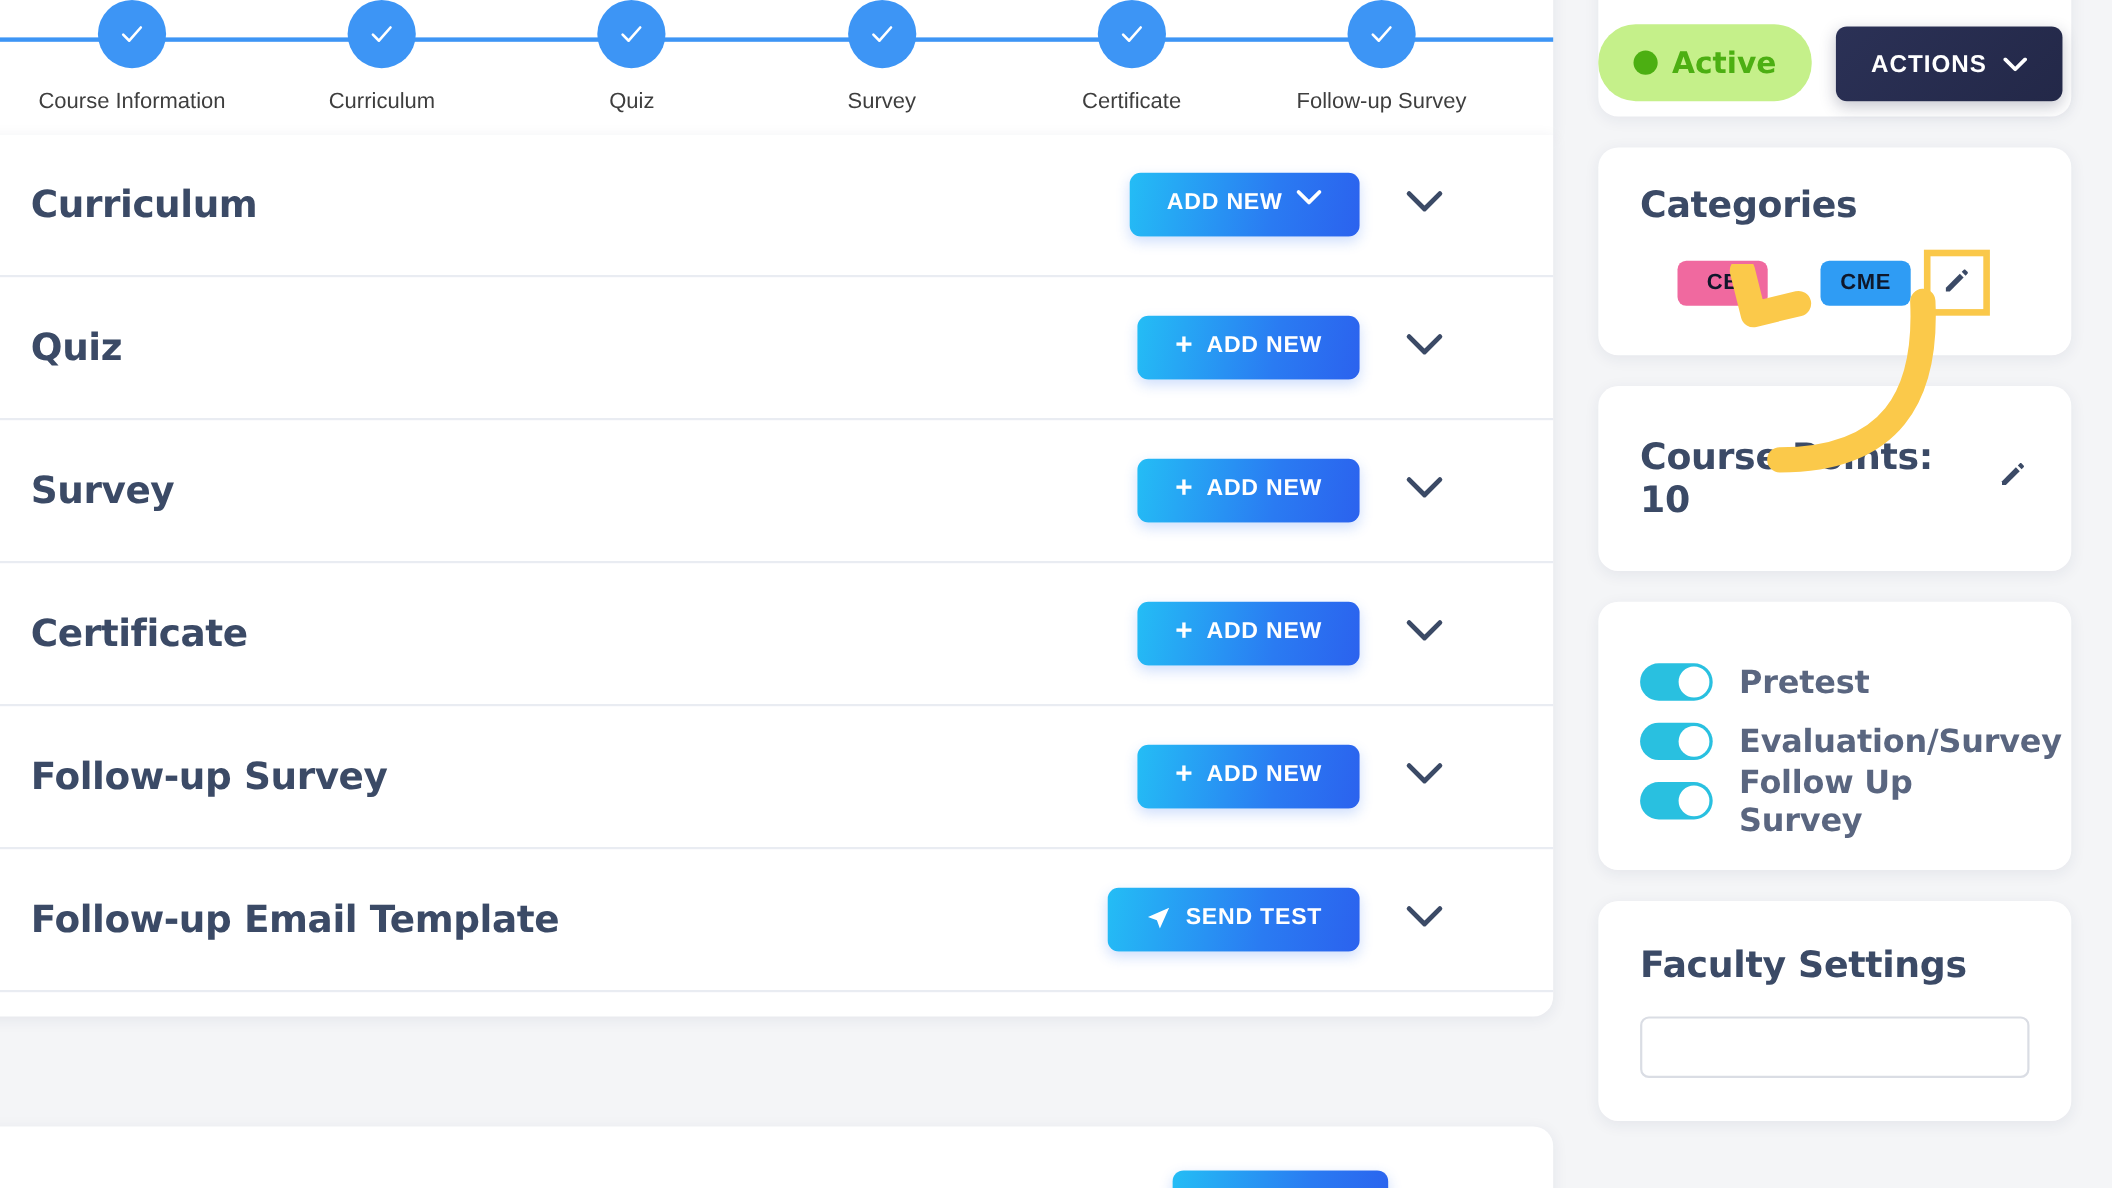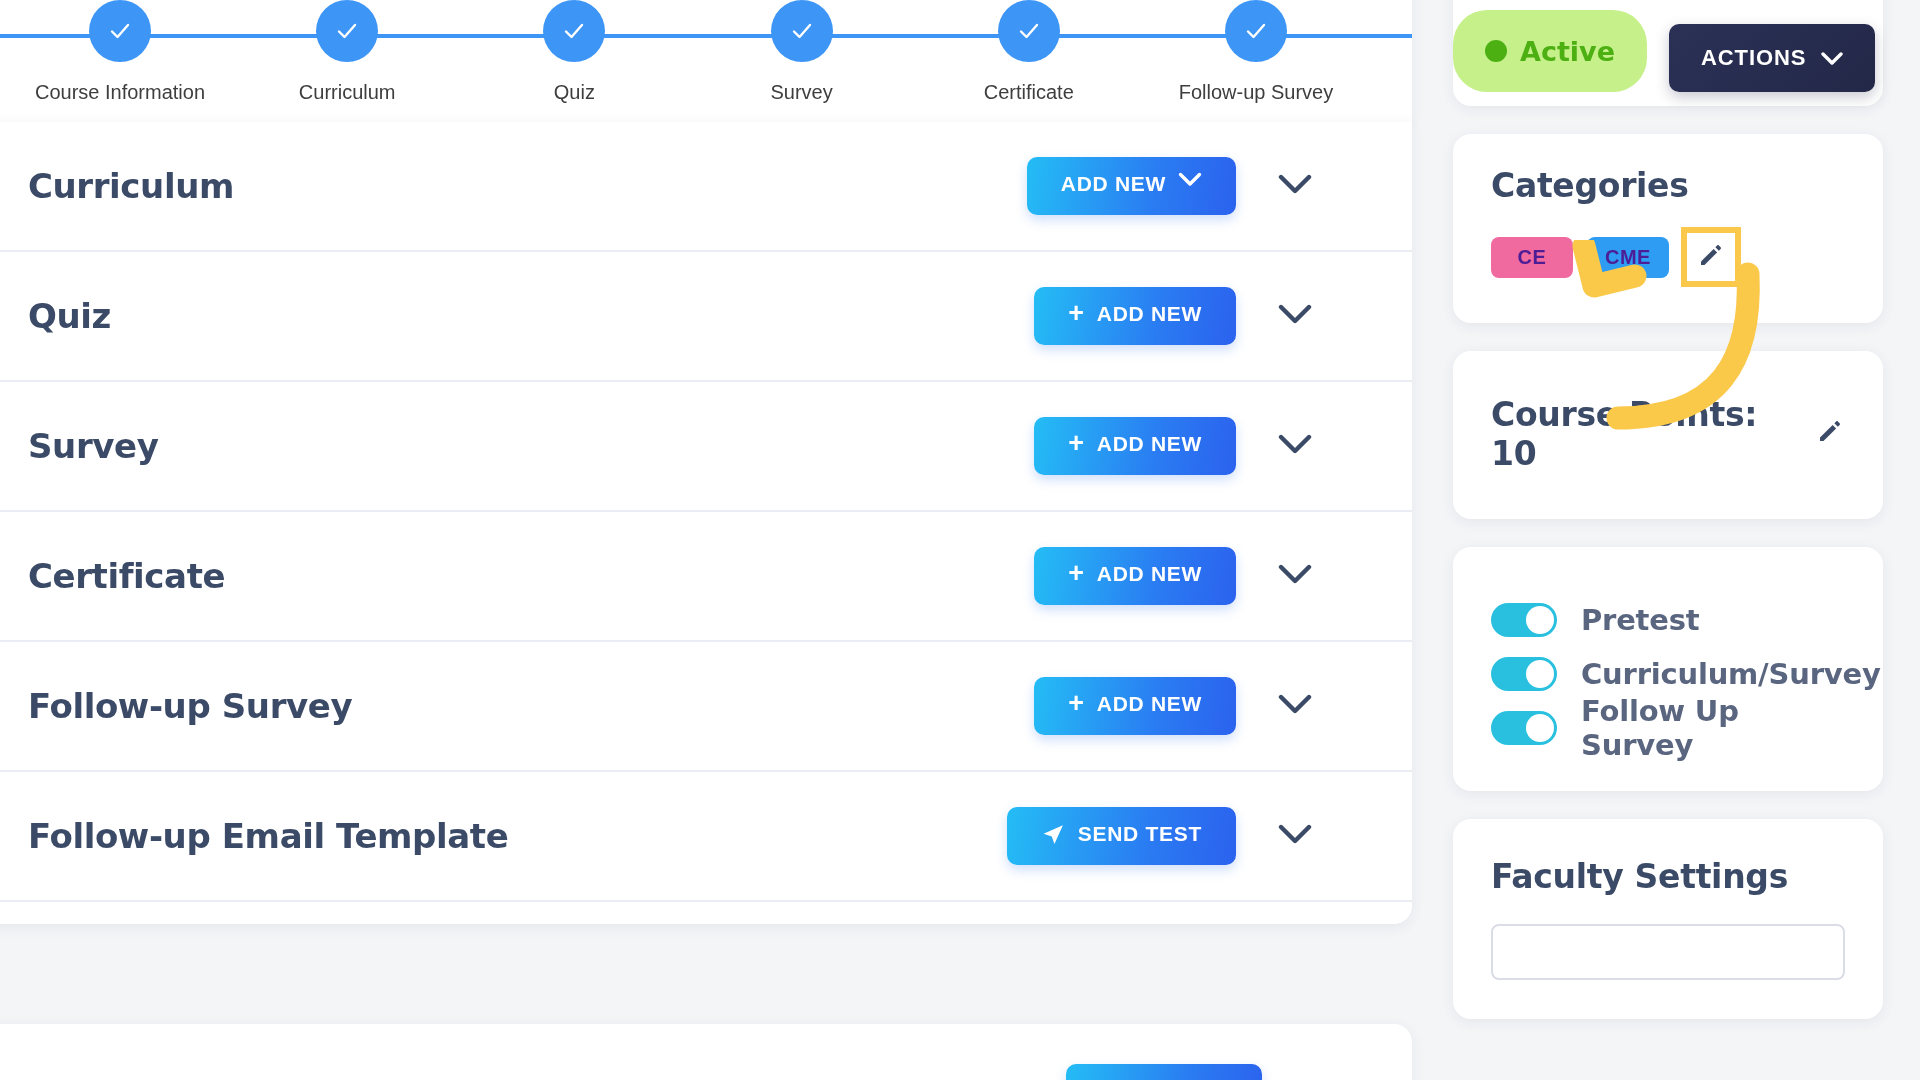--- a/index.html
+++ b/index.html
@@ -188,21 +188,21 @@
     box-shadow: 0 3px 14px rgba(25, 40, 80, 0.07);
     display: flex;
     align-items: flex-end;
     padding: 0 0 14px 0;
     gap: 22px;
   }
   .pill-active {
     display: inline-flex;
     align-items: center;
     gap: 13px;
-    height: 82px;
+    height: 70px;
     padding: 0 32px;
     border-radius: 34px;
     background: #c5f08a;
     color: #4caf12;
     font-family: "DejaVu Sans", sans-serif;
     font-size: 27px;
     font-weight: bold;
     cursor: pointer;
   }
   .dot-green {
@@ -252,26 +252,27 @@
     margin-top: 22px;
   }
   .badge {
     display: inline-flex;
     align-items: center;
     justify-content: center;
     height: 41px;
     min-width: 82px;
     padding: 0 17px;
     border-radius: 8px;
-    color: #4c1d95;
+    color: #0f172a;
     font-family: "Liberation Sans", sans-serif;
     font-size: 20px;
     font-weight: bold;
     letter-spacing: 0.5px;
     cursor: pointer;
+    margin-left: 34px;
   }
   .edit-highlight {
     width: 60px;
     height: 60px;
     border: 6px solid #fac84a;
     background: #fff;
     display: flex;
     align-items: center;
     justify-content: center;
     margin-left: -2px;
@@ -569,21 +570,21 @@
     </div>
 
     <div class="panel">
       <div class="req-list" id="requirements-container">
           <div class="req-item">
             <div class="toggle" style="background: rgb(41, 192, 224);"></div>
             <div class="req-label">Pretest</div>
           </div>
           <div class="req-item">
             <div class="toggle" style="background: rgb(41, 192, 224);"></div>
-            <div class="req-label">Curriculum/Survey</div>
+            <div class="req-label">Evaluation/Survey</div>
           </div>
           <div class="req-item">
             <div class="toggle" style="background: rgb(41, 192, 224);"></div>
             <div class="req-label">Follow Up Survey</div>
           </div>
         </div>
     </div>
 
     <div class="panel faculty-panel">
       <div class="panel-title">Faculty Settings</div>

